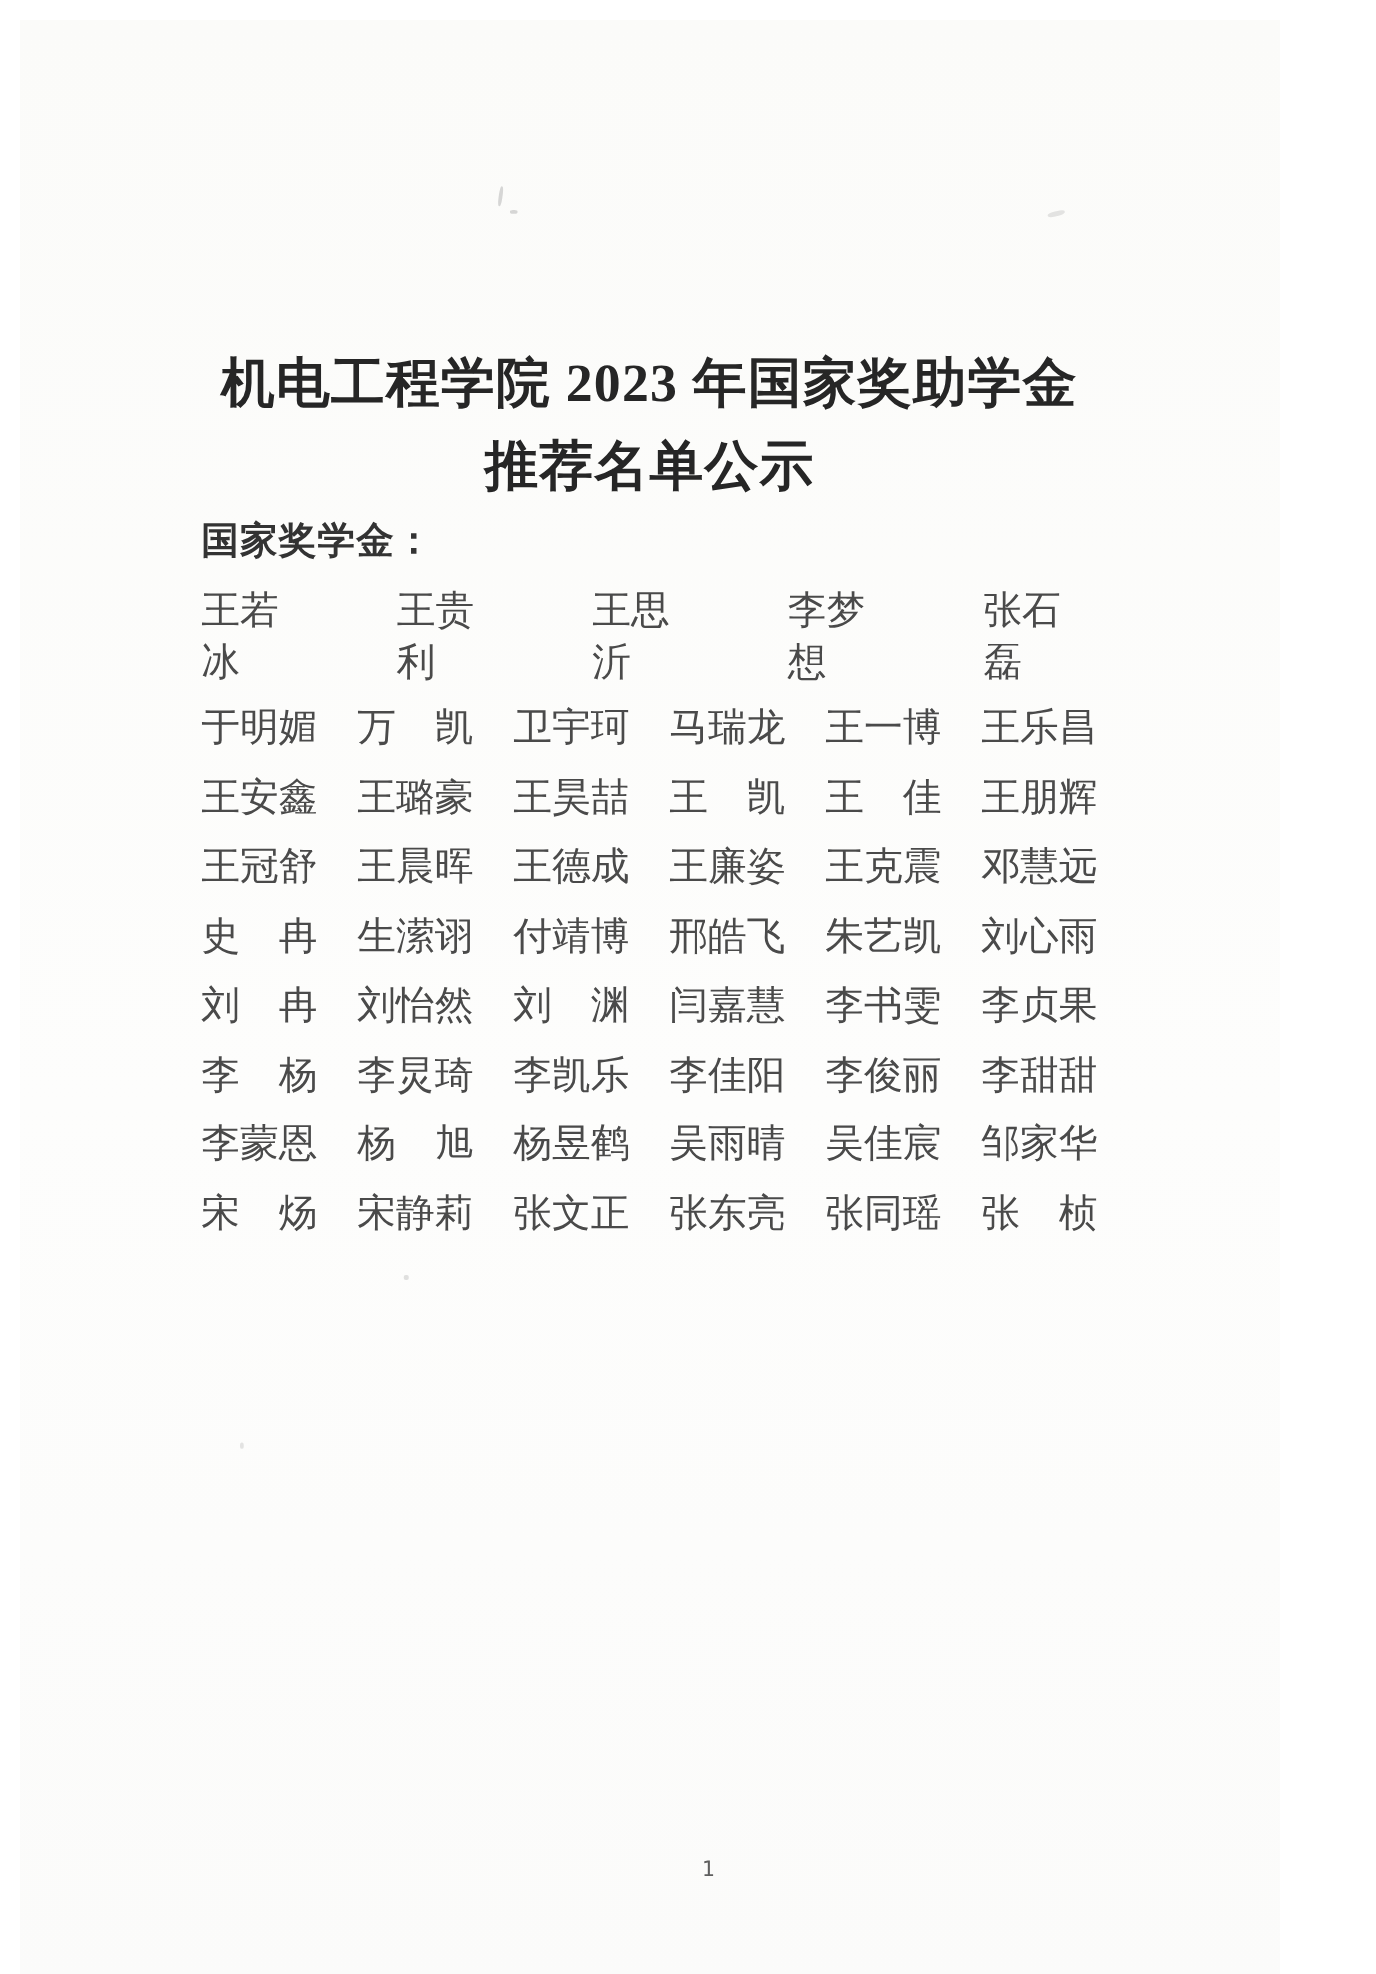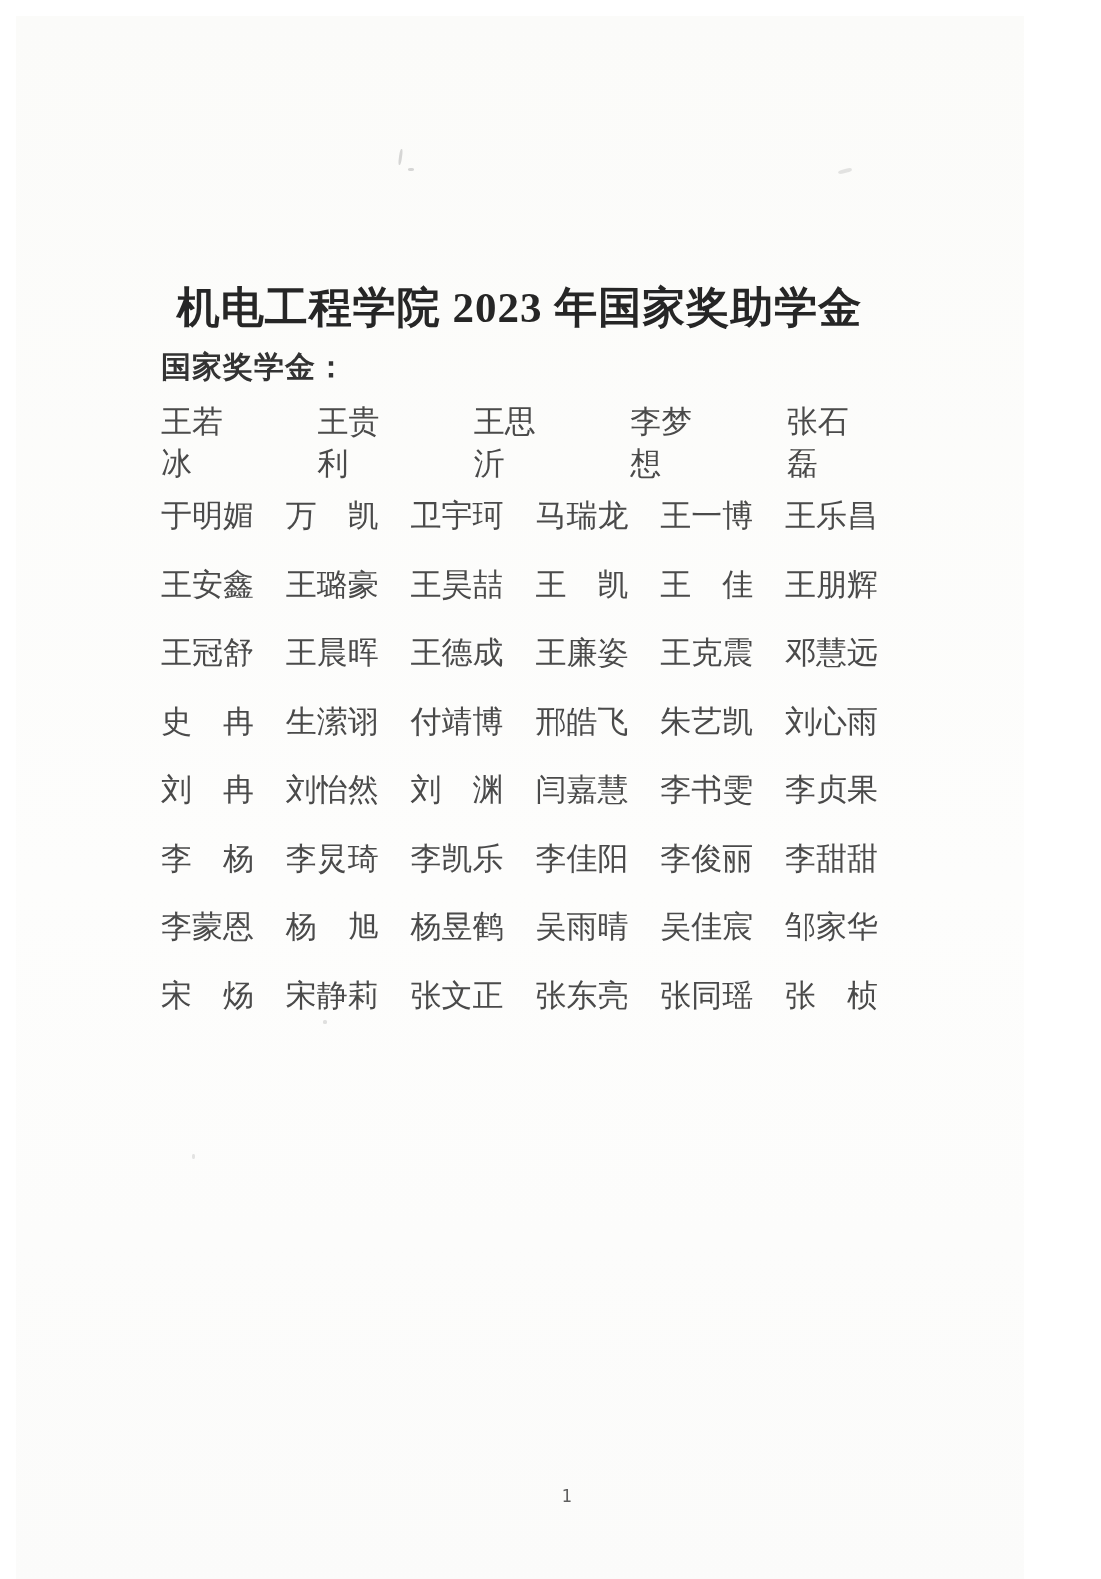--- a/index.html
+++ b/index.html
@@ -61,21 +61,20 @@
     color: #4a4a4a;
   }
   .names-grid {
     margin-top: 3px;
     display: grid;
     grid-template-columns: repeat(6, auto);
     justify-content: space-between;
     font-size: 31px;
     line-height: 55.5px;
     color: #4a4a4a;
-    gap: 13px;
   }
   .page-number {
     position: absolute;
     top: 1470px;
     left: 0;
     width: 1101px;
     text-align: center;
     font-size: 17px;
     color: #5f5f5f;
     font-family: "DejaVu Sans Mono", monospace;
@@ -100,20 +99,21 @@
   <div class="speck s1"></div>
   <div class="speck s2"></div>
   <div class="speck s3"></div>
   <div class="speck s4"></div>
   <div class="speck s5"></div>
 
   <div class="content">
 
     <div class="title-block">
       <div>机电工程学院 2023 年国家奖助学金</div>
+      <div>推荐名单公示</div>
     </div>
 
 
     <div class="section-heading heading-1">国家奖学金：</div>
 
     <div class="names-row">
       <span>王若冰</span>
       <span>王贵利</span>
       <span>王思沂</span>
       <span>李梦想</span>

